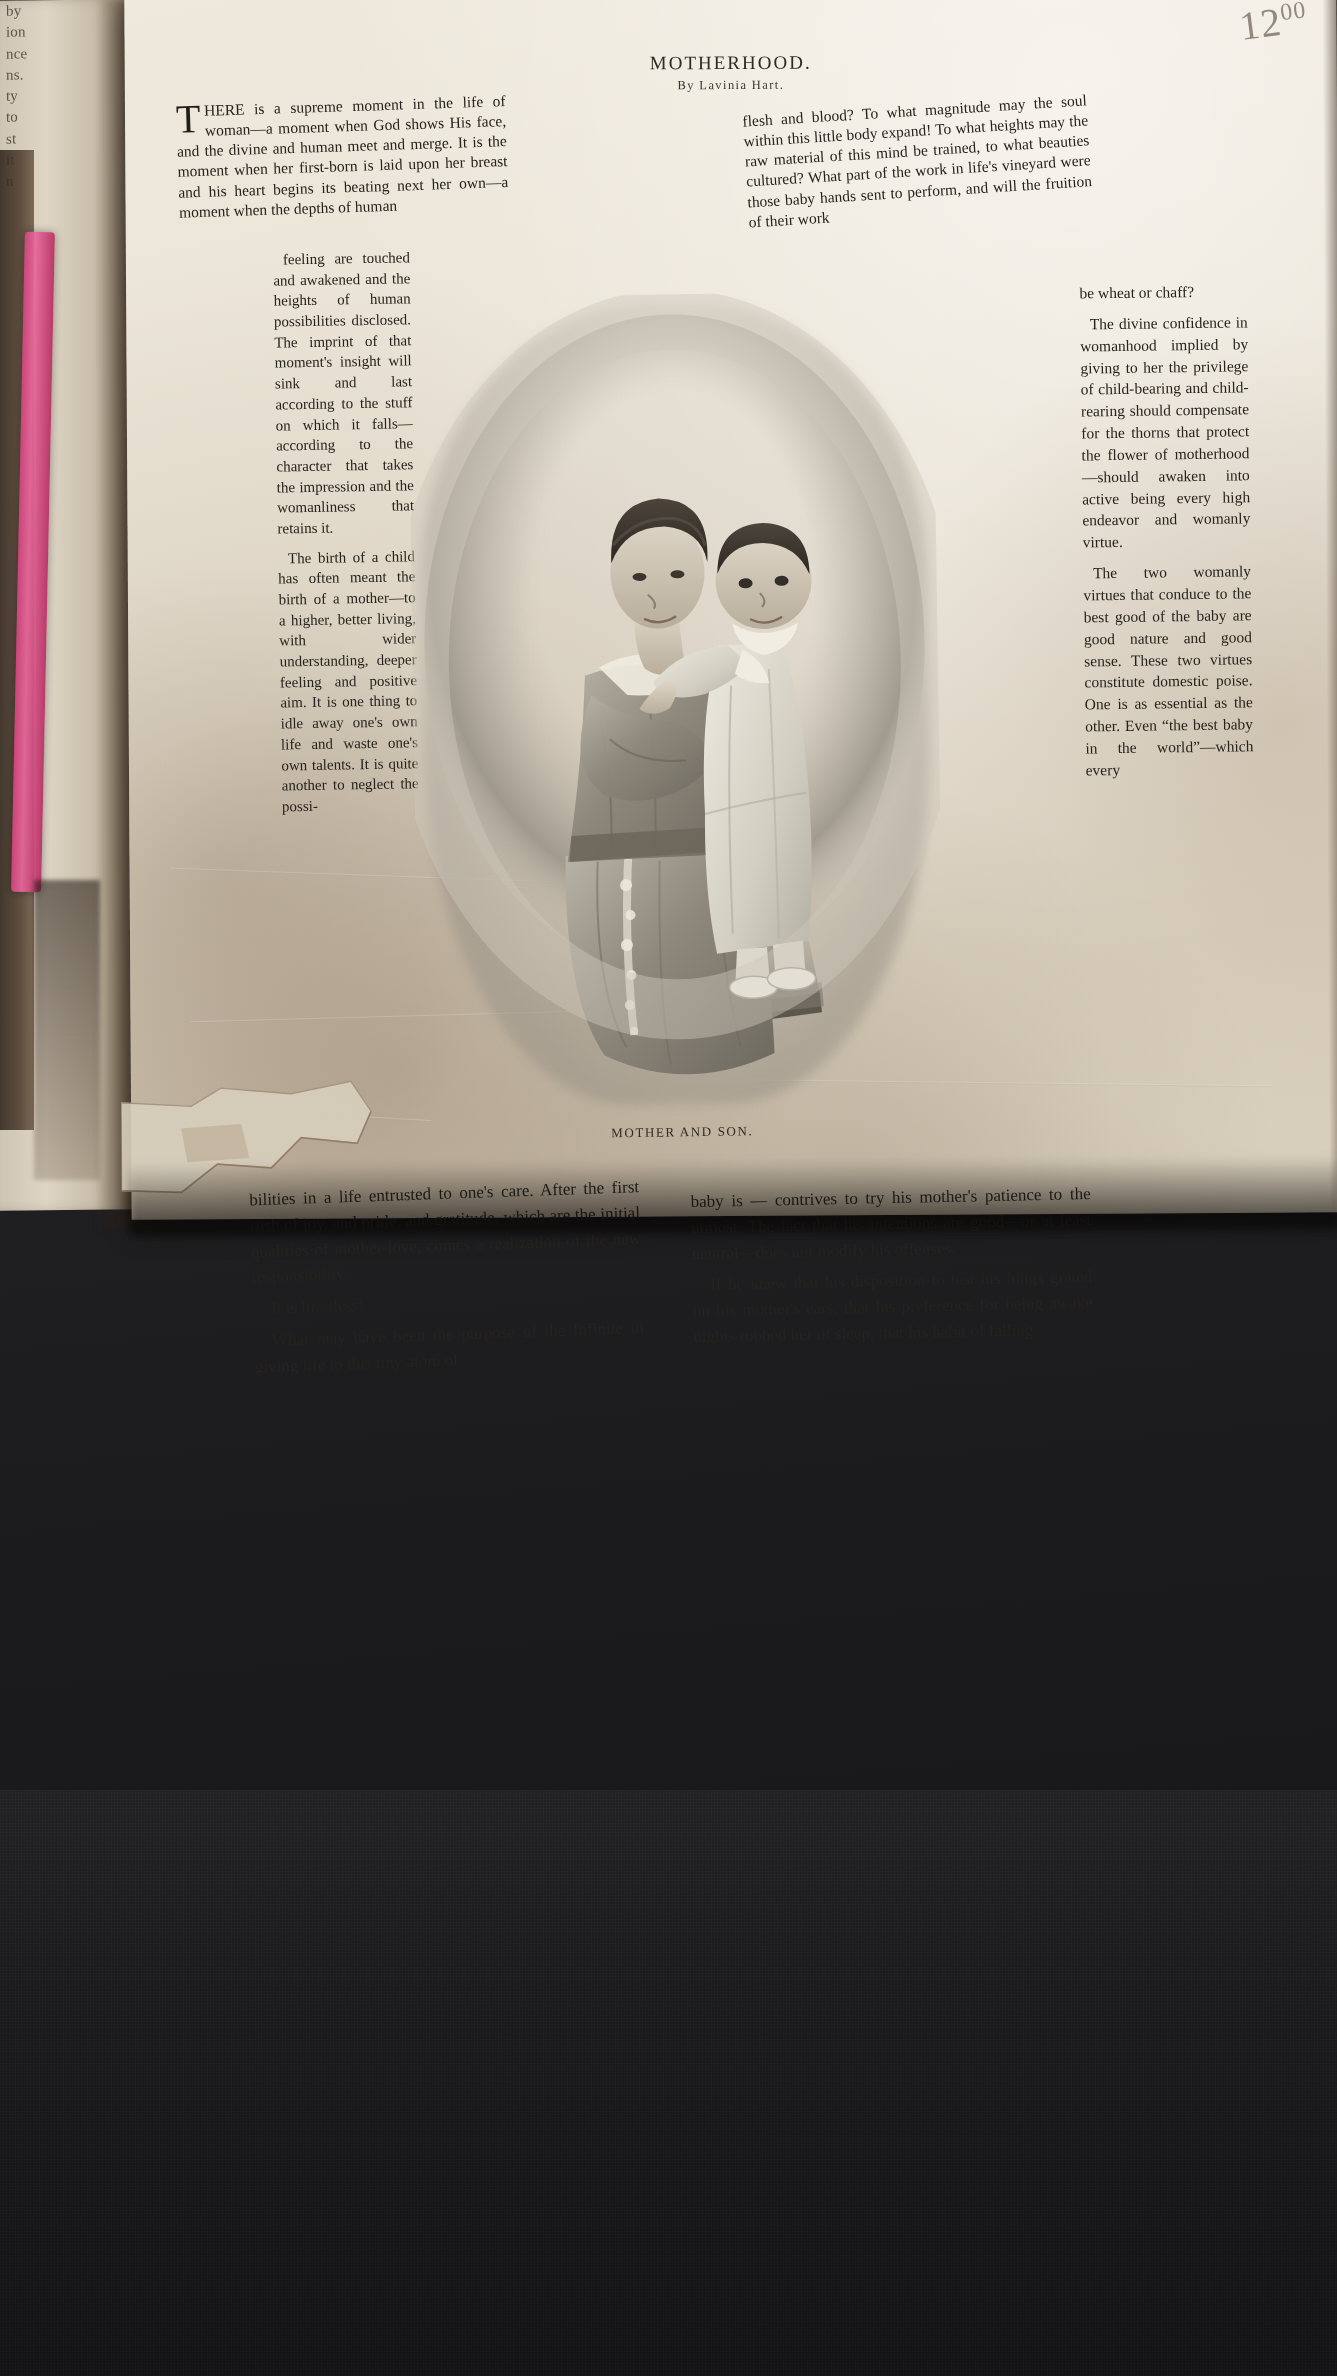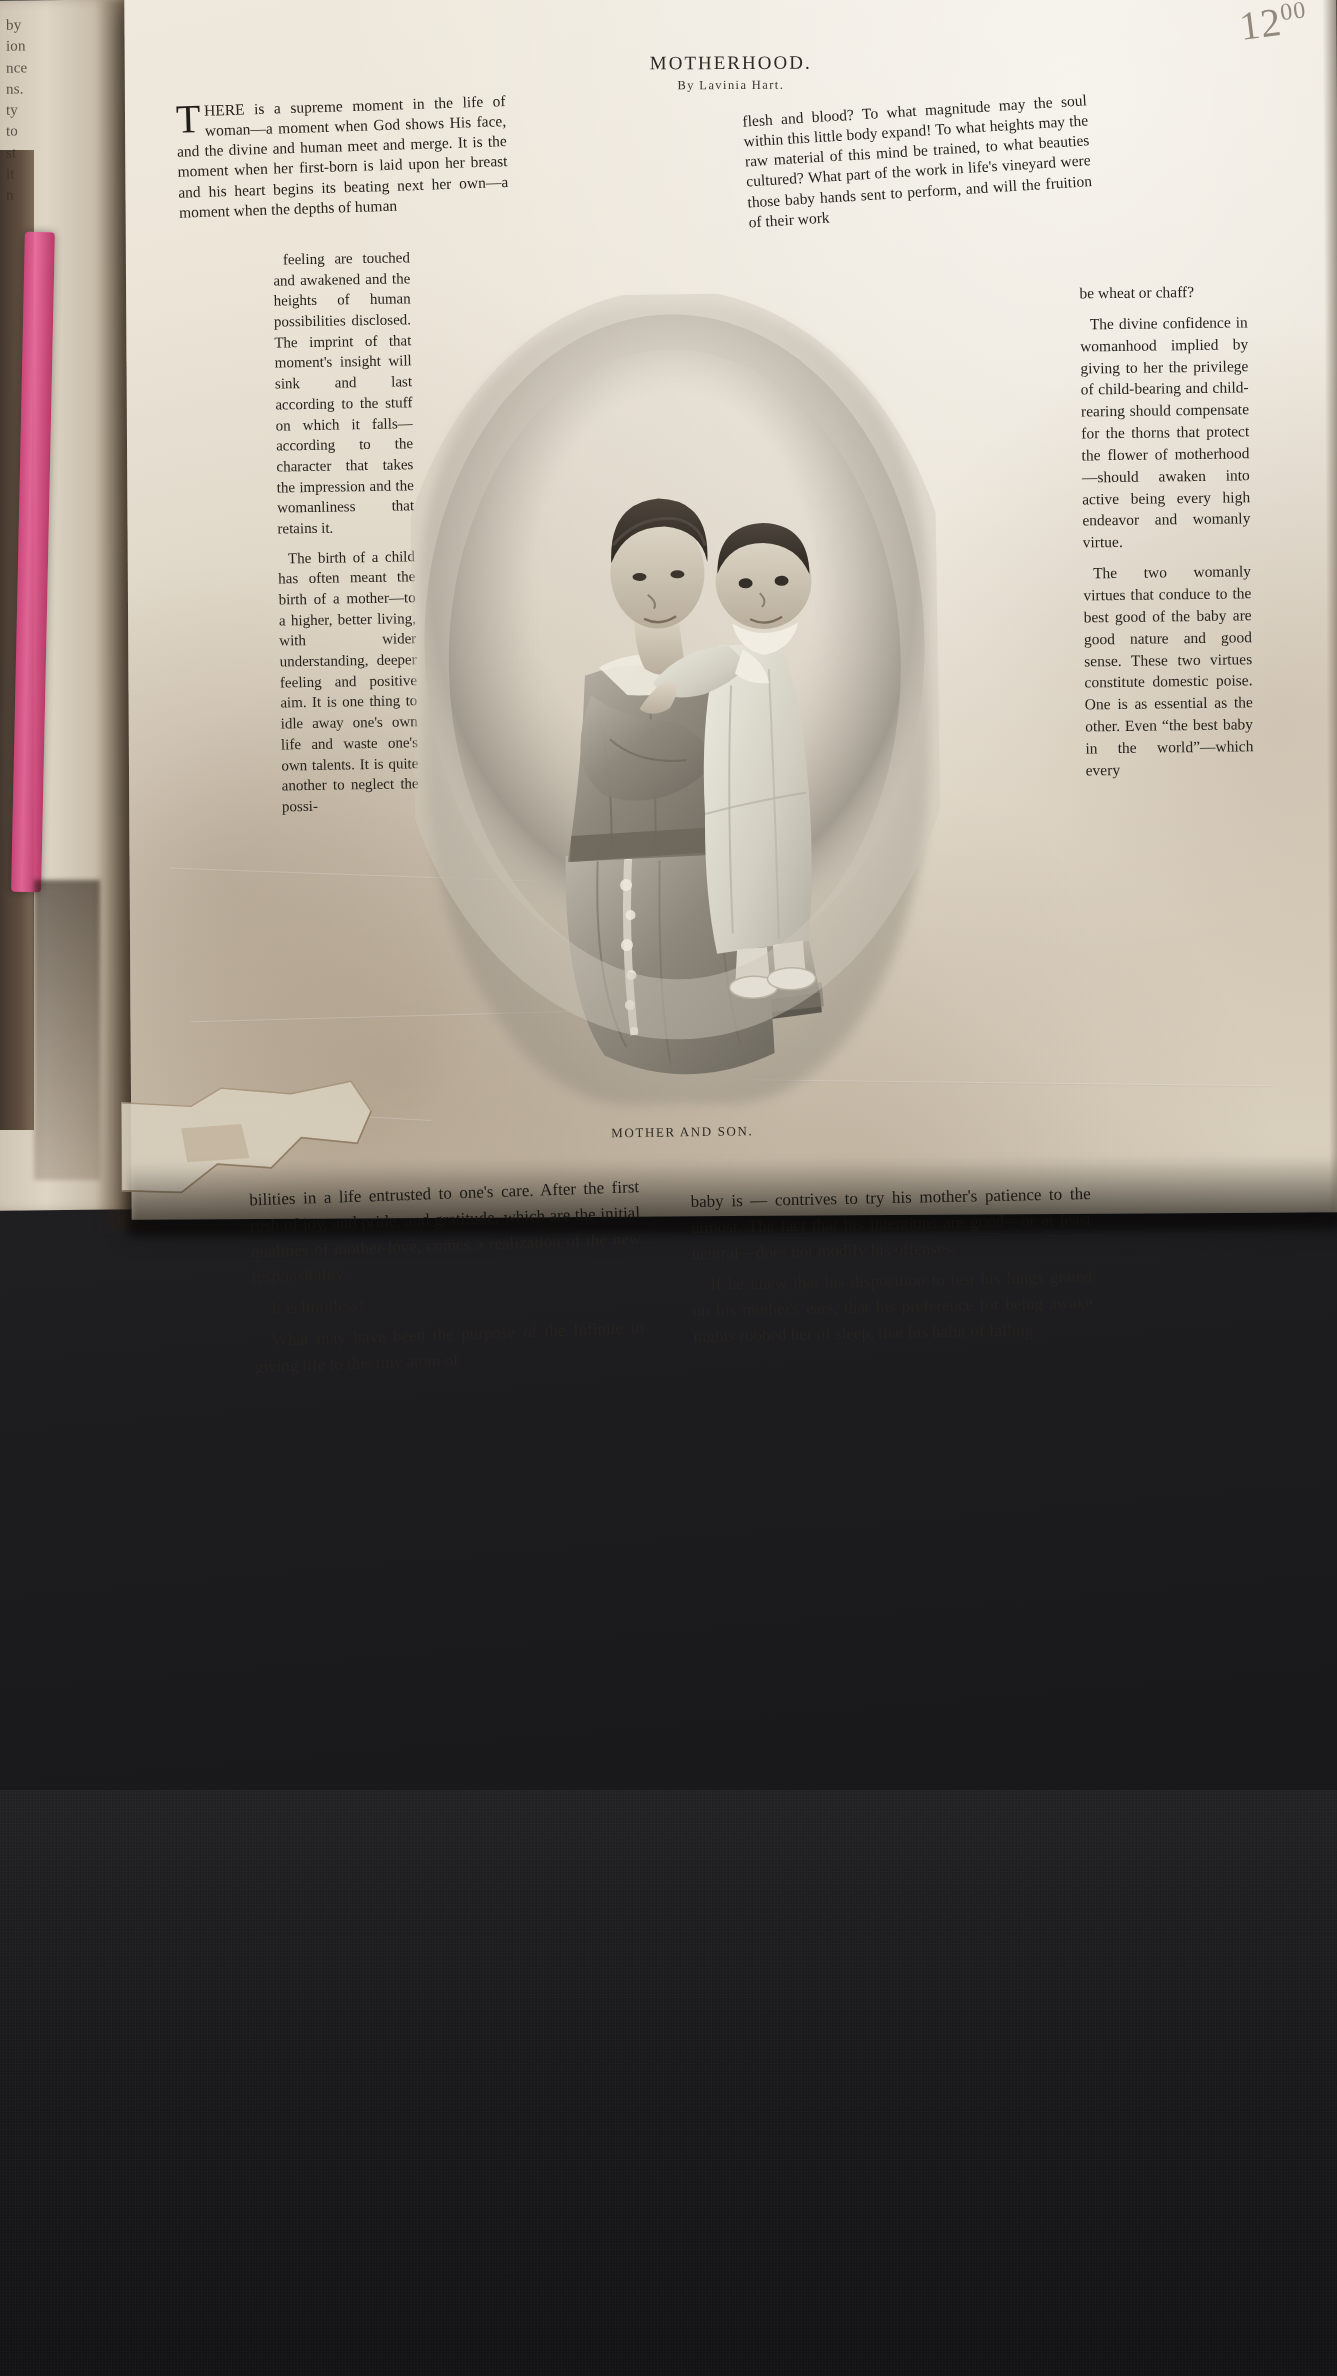--- a/index.html
+++ b/index.html
@@ -38,21 +38,21 @@
   .left-page {
     position: absolute;
     left: 0; top: 0;
     width: 132px; height: 1210px;
     background: linear-gradient(90deg, #cfc5b4 0%, #ded5c5 35%, #c8bda9 72%, #9f917c 100%);
     box-shadow: inset -8px 0 14px -6px rgba(60,45,30,0.55);
     transform: skewY(-0.6deg);
   }
   .left-page-text {
     position: absolute;
-    left: 6px; top: 14px;
+    left: 6px; top: 0;
     width: 70px;
     font-family: "Liberation Serif", serif;
     font-size: 15px;
     line-height: 1.42;
     color: #5a5348;
     letter-spacing: 0.2px;
   }
   .left-page-text div { white-space: nowrap; }
 
   .binding-shadow {

